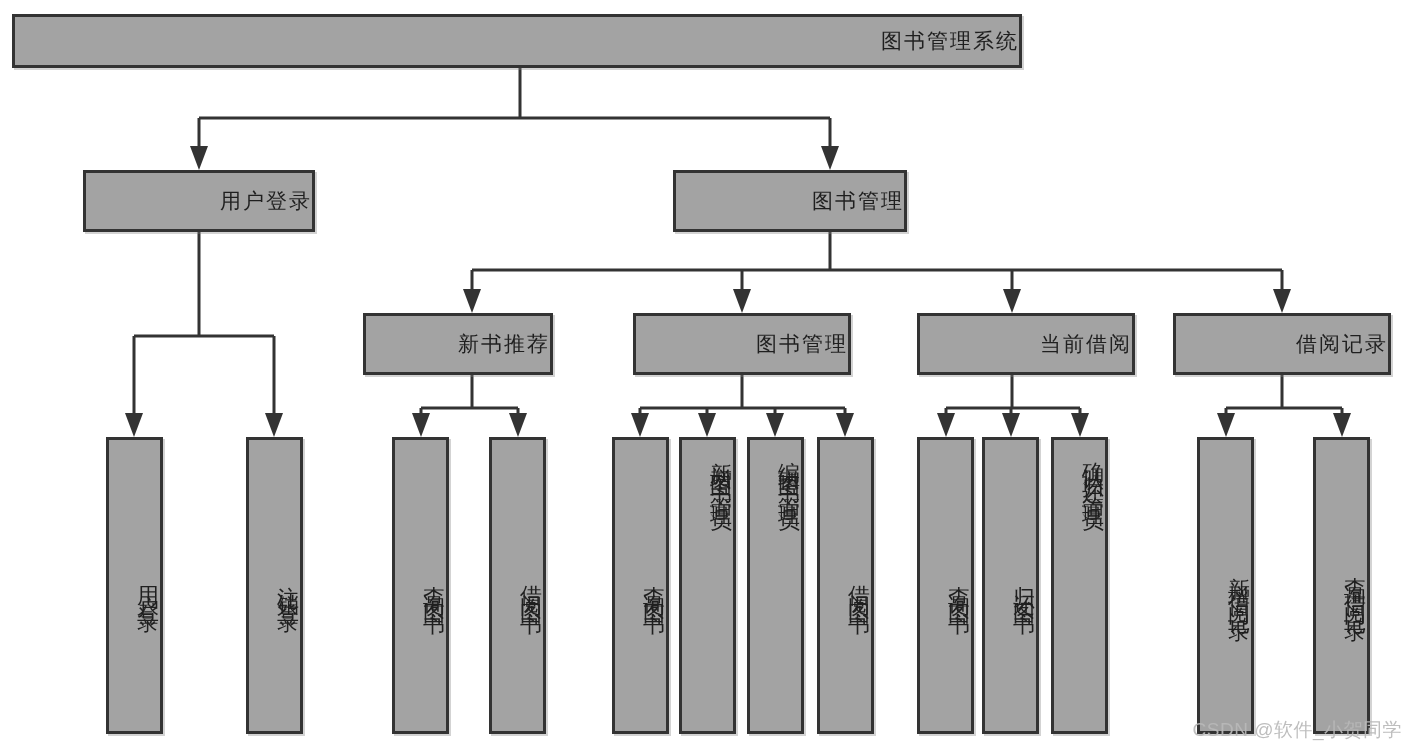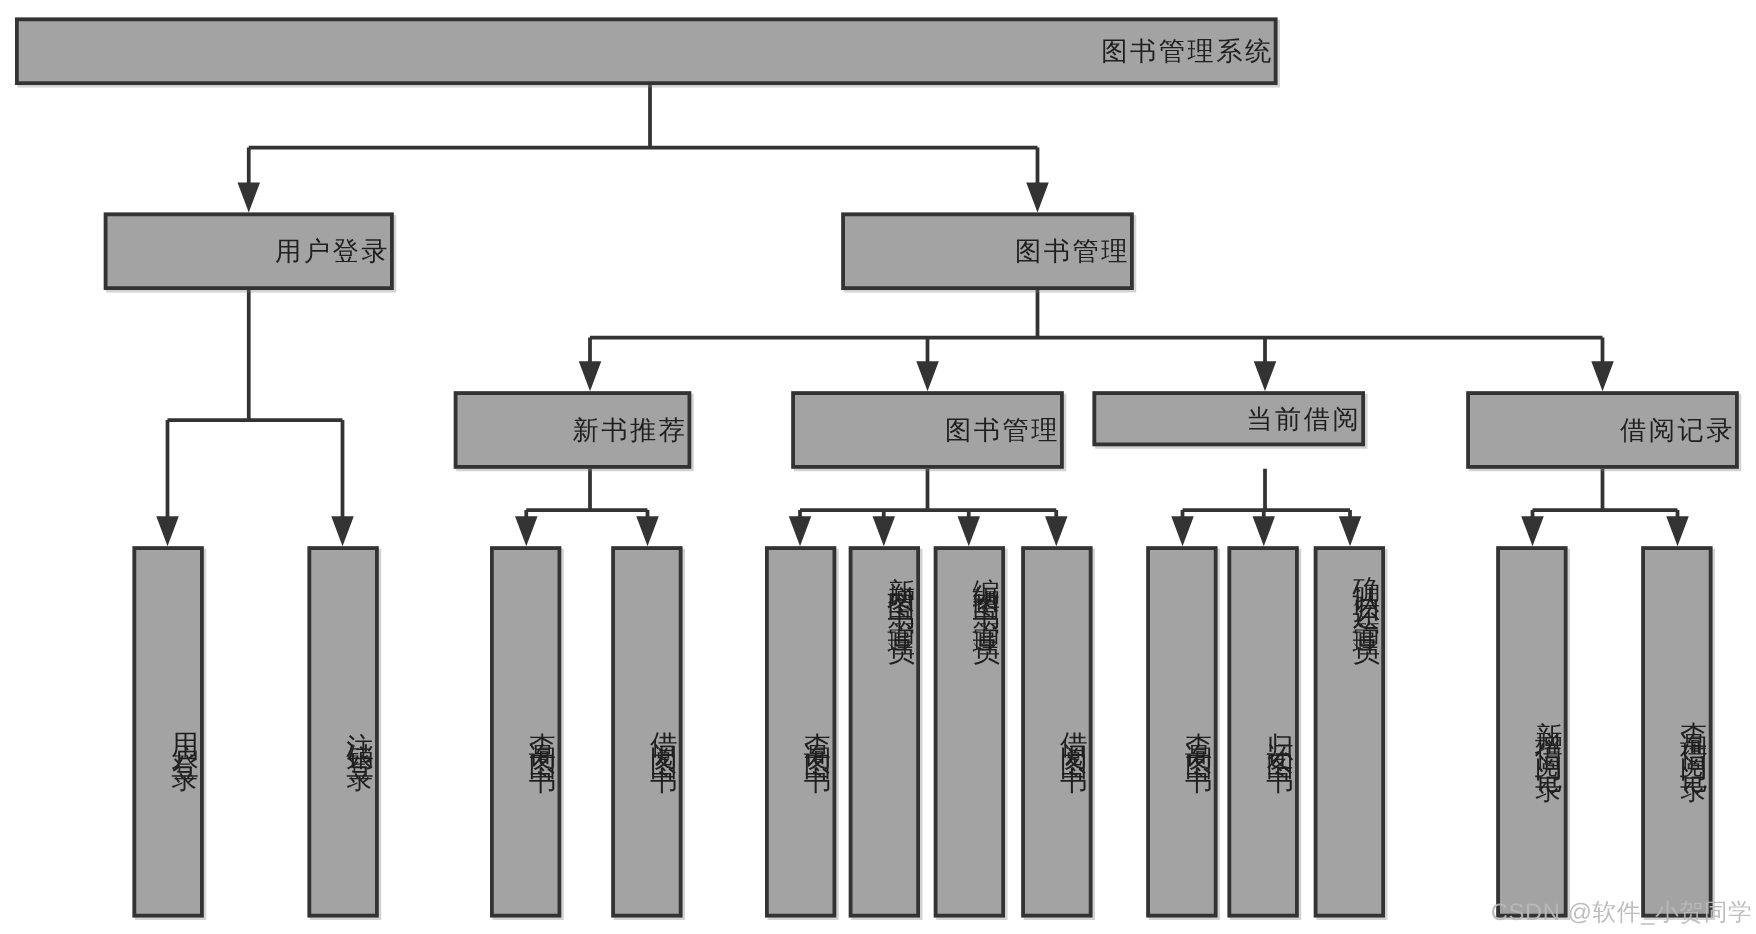--- a/index.html
+++ b/index.html
@@ -138,21 +138,21 @@
   <div class="node h-node" style="left:673px; top:170px; width:234px; height:62px;">
     <span>图书管理</span>
   </div>
 
   <div class="node h-node" style="left:363px; top:313px; width:190px; height:62px;">
     <span>新书推荐</span>
   </div>
   <div class="node h-node" style="left:633px; top:313px; width:218px; height:62px;">
     <span>图书管理</span>
   </div>
-  <div class="node h-node" style="left:874px; top:313px; width:218px; height:44px;">
+  <div class="node h-node" style="left:917px; top:313px; width:218px; height:62px;">
     <span>当前借阅</span>
   </div>
   <div class="node h-node" style="left:1173px; top:313px; width:218px; height:62px;">
     <span>借阅记录</span>
   </div>
 
   <div class="node leaf" style="left:106px;">
     <span>用户登录</span>
   </div>
   <div class="node leaf" style="left:246px;">

